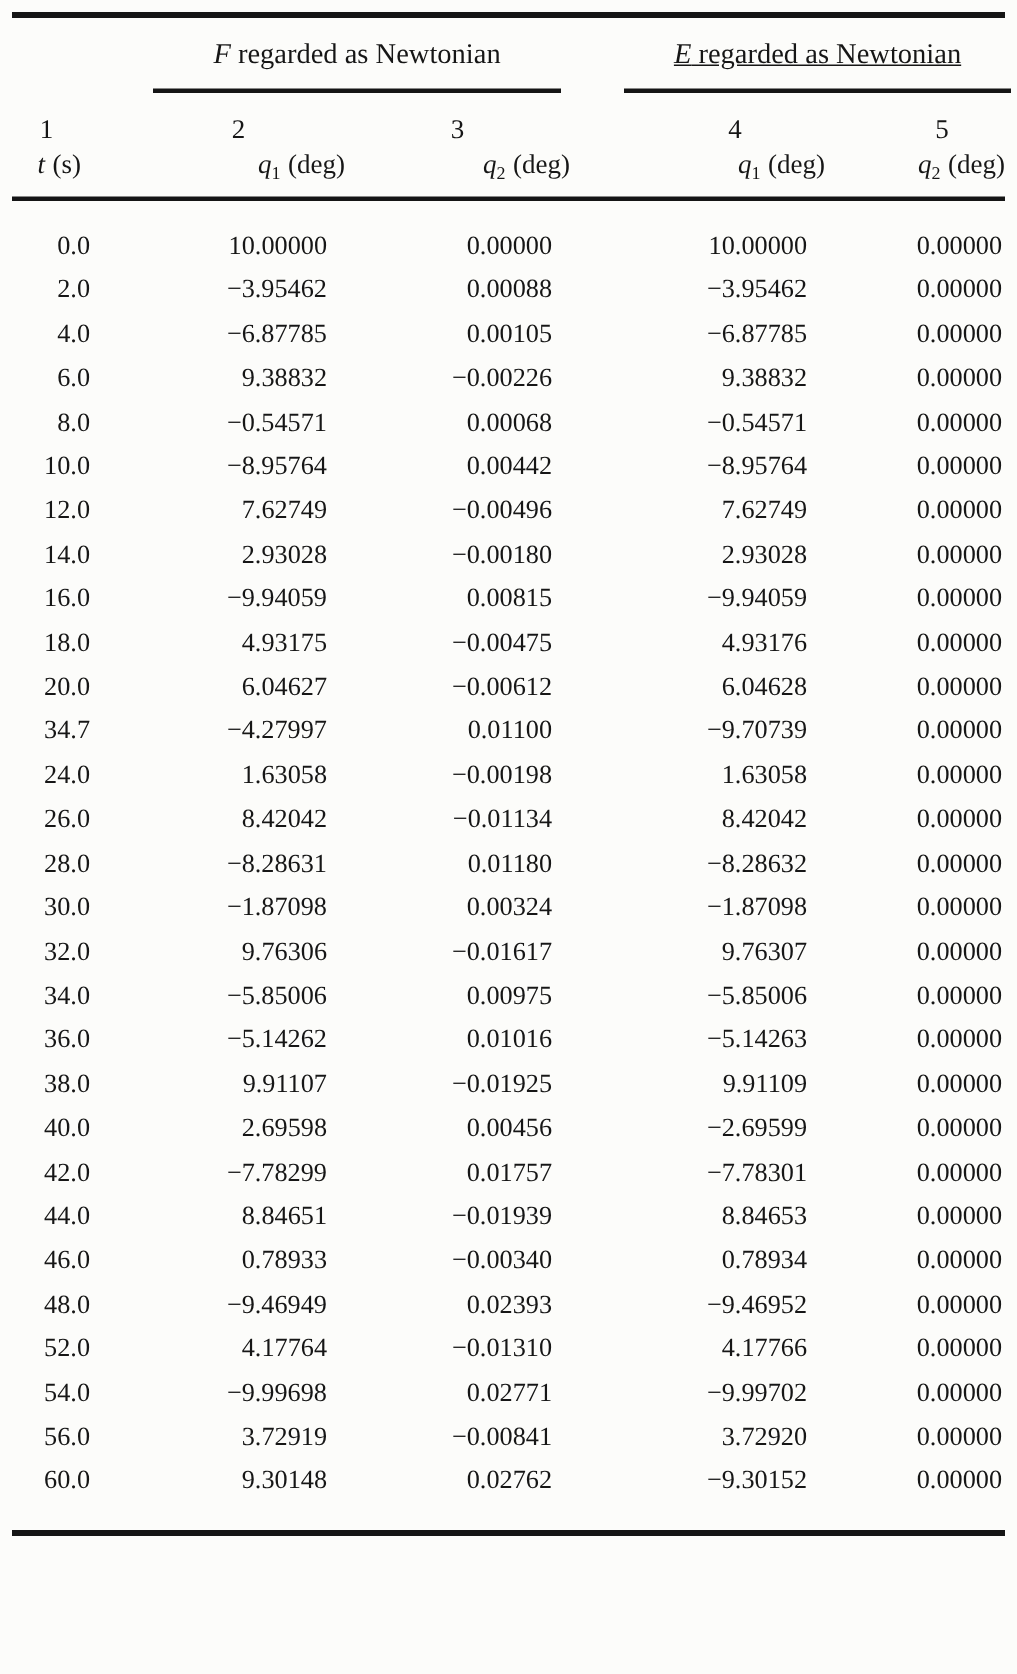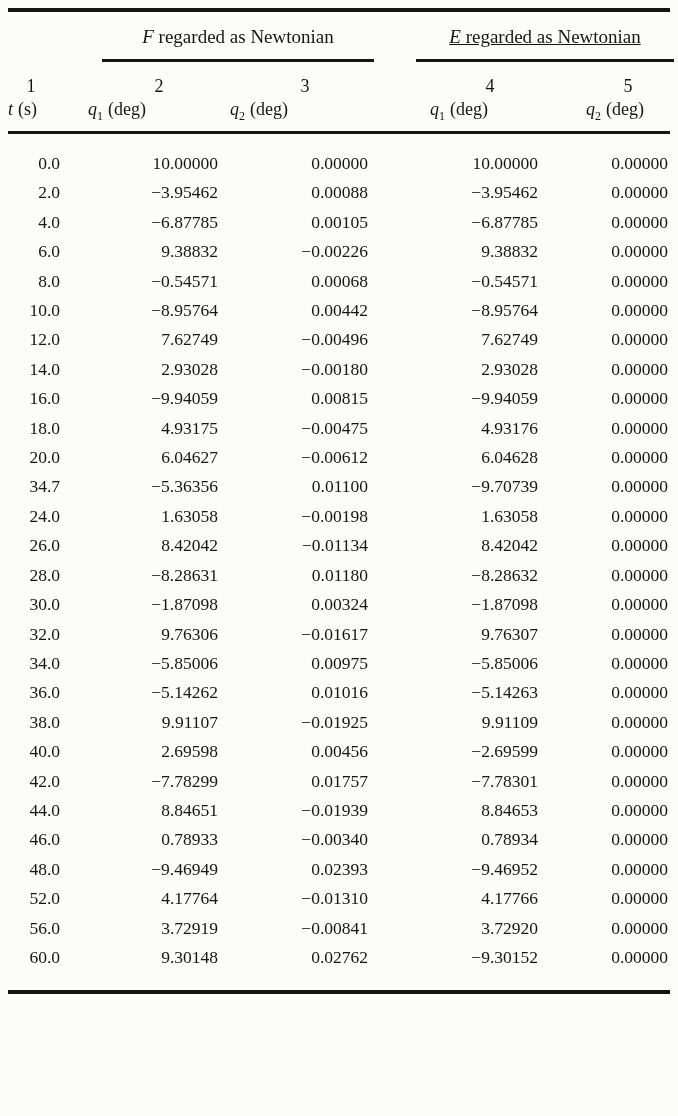--- a/index.html
+++ b/index.html
@@ -51,21 +51,21 @@
   
   tr.numrow th {
     padding-top: 13px;
     font-size: 18px;
     text-align: center;
     line-height: 22px;
   }
   
   tr.labelrow th {
     font-size: 18px;
-    text-align: left;
+    text-align: right;
     line-height: 24px;
     padding-bottom: 10px;
     border-bottom: 3px solid #151515;
     white-space: nowrap;
   }
   
   tr.numrow th:nth-child(1), tr.labelrow th:nth-child(1) { padding-right: 26px; }
   tr.numrow th:nth-child(2), tr.labelrow th:nth-child(2) { padding-left: 8px; }
   tr.numrow th:nth-child(4), tr.labelrow th:nth-child(4) { padding-left: 50px; }
   tr.numrow th:nth-child(5), tr.labelrow th:nth-child(5) { padding-left: 36px; }
@@ -200,21 +200,21 @@
         </tr>
         <tr>
           <td>20.0</td>
           <td>6.04627</td>
           <td>−0.00612</td>
           <td>6.04628</td>
           <td>0.00000</td>
         </tr>
         <tr>
           <td>34.7</td>
-          <td>−5.36356</td>
+          <td>−4.27997</td>
           <td>0.01100</td>
           <td>−9.70739</td>
           <td>0.00000</td>
         </tr>
         <tr>
           <td>24.0</td>
           <td>1.63058</td>
           <td>−0.00198</td>
           <td>1.63058</td>
           <td>0.00000</td>
@@ -304,20 +304,27 @@
           <td>0.00000</td>
         </tr>
         <tr>
           <td>52.0</td>
           <td>4.17764</td>
           <td>−0.01310</td>
           <td>4.17766</td>
           <td>0.00000</td>
         </tr>
         <tr>
+          <td>54.0</td>
+          <td>−9.99698</td>
+          <td>0.02771</td>
+          <td>−9.99702</td>
+          <td>0.00000</td>
+        </tr>
+        <tr>
           <td>56.0</td>
           <td>3.72919</td>
           <td>−0.00841</td>
           <td>3.72920</td>
           <td>0.00000</td>
         </tr>
         <tr>
           <td>60.0</td>
           <td>9.30148</td>
           <td>0.02762</td>

